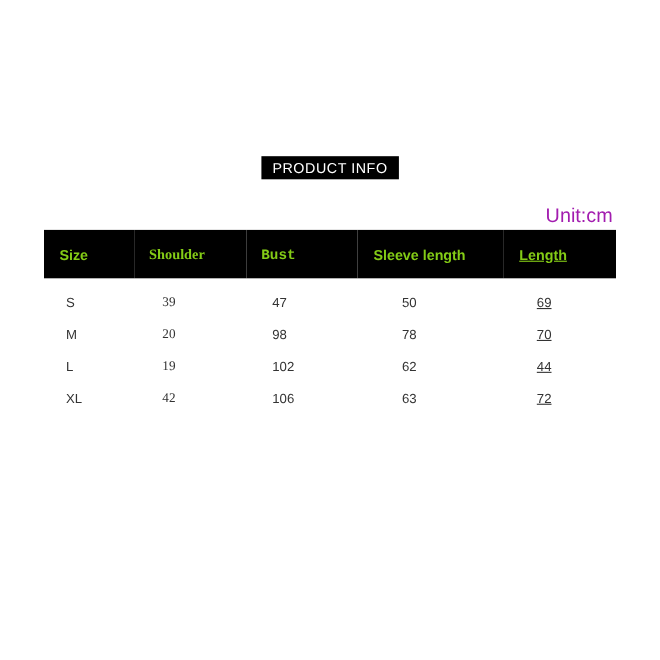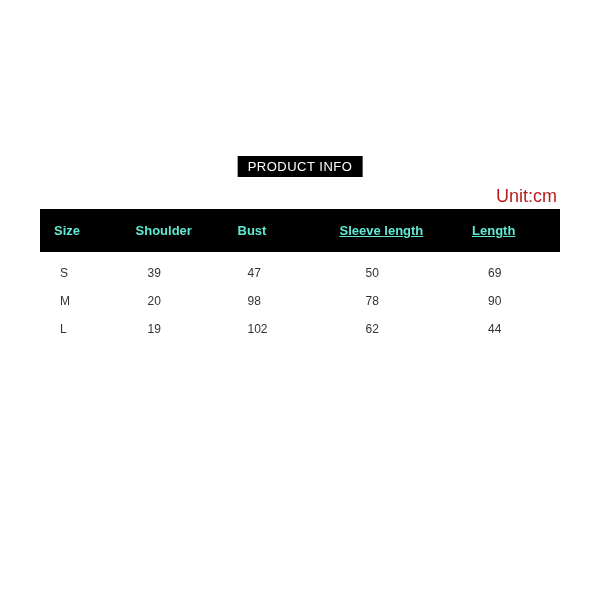--- a/index.html
+++ b/index.html
@@ -7,77 +7,77 @@
       width: 600px;
       height: 600px;
       background: #ffffff;
       font-family: Arial, Helvetica, sans-serif;
       position: relative;
     }
     .badge {
       position: absolute;
       left: 50%;
       transform: translateX(-50%);
-      top: 156px;
+      top: 142px;
       background: #000000;
       color: #ffffff;
       font-size: 13px;
       font-weight: 500;
       letter-spacing: 0.5px;
       padding: 3px 10px;
     }
     .unit {
       position: absolute;
       right: 43px;
       top: 186px;
       font-size: 18px;
-      color: #b91c1c;
+      color: #a21caf;
     }
     .table-wrap {
       position: absolute;
       left: 40px;
       right: 40px;
       top: 209px;
     }
     table {
       width: 100%;
       border-collapse: collapse;
       table-layout: fixed;
     }
     thead tr {
       background: #000000;
-      color: #5eead4;
+      color: #84cc16;
     }
     thead th {
       font-size: 13px;
       font-weight: 700;
       text-align: left;
       padding: 14px 6px 14px 14px;
     }
     thead th:first-child { width: 80px; }
-    thead th:nth-child(2) { width: 100px; }
-    thead th:nth-child(3) { width: 100px; }
-    thead th:nth-child(4) { width: 130px; text-decoration: underline; }
+    thead th:nth-child(2) { width: 100px; font-family: Liberation Serif, serif; }
+    thead th:nth-child(3) { width: 100px; font-family: Liberation Mono, monospace; }
+    thead th:nth-child(4) { width: 130px; }
     thead th:nth-child(5) { width: 100px; text-decoration: underline; }
     tbody td {
       font-size: 12px;
       color: #333333;
       text-align: left;
       padding: 7px 6px 7px 14px;
     }
     tbody tr:first-child td {
       padding-top: 14px;
     }
     tbody td:first-child {
       padding-left: 20px;
     }
-    tbody td:nth-child(2) { padding-left: 26px; }
+    tbody td:nth-child(2) { padding-left: 26px; font-family: Liberation Serif, serif; }
     tbody td:nth-child(3) { padding-left: 24px; }
     tbody td:nth-child(4) { padding-left: 40px; }
-    tbody td:nth-child(5) { padding-left: 30px; }
+    tbody td:nth-child(5) { padding-left: 30px; text-decoration: underline; }
   </style>
 </head>
 <body>
 
 <div class="badge">PRODUCT INFO</div>
 <div class="unit">Unit:cm</div>
 
 <div class="table-wrap">
   <table>
     <thead>
@@ -95,24 +95,31 @@
         <td>39</td>
         <td>47</td>
         <td>50</td>
         <td>69</td>
       </tr>
       <tr>
         <td>M</td>
         <td>20</td>
         <td>98</td>
         <td>78</td>
-        <td>90</td>
+        <td>70</td>
       </tr>
       <tr>
         <td>L</td>
         <td>19</td>
         <td>102</td>
         <td>62</td>
         <td>44</td>
       </tr>
+      <tr>
+        <td>XL</td>
+        <td>42</td>
+        <td>106</td>
+        <td>63</td>
+        <td>72</td>
+      </tr>
     </tbody>
   </table>
 </div>
 
 </body></html>

